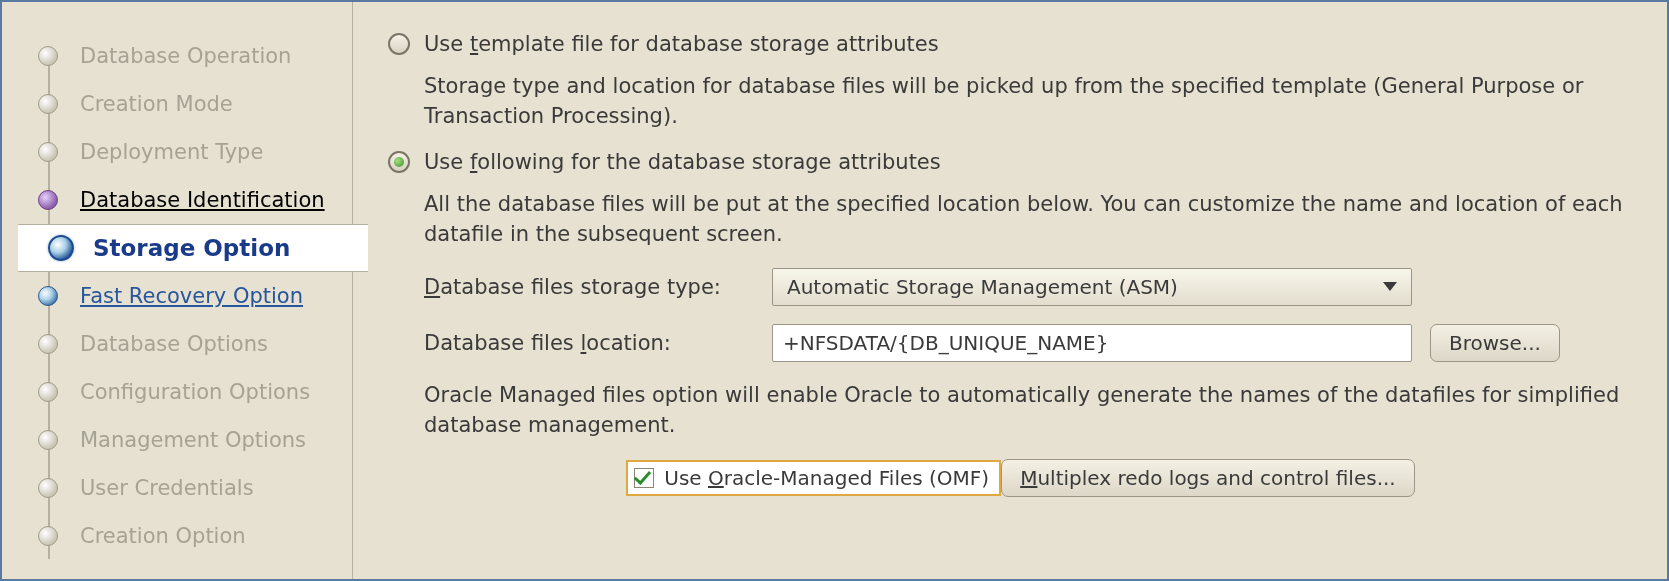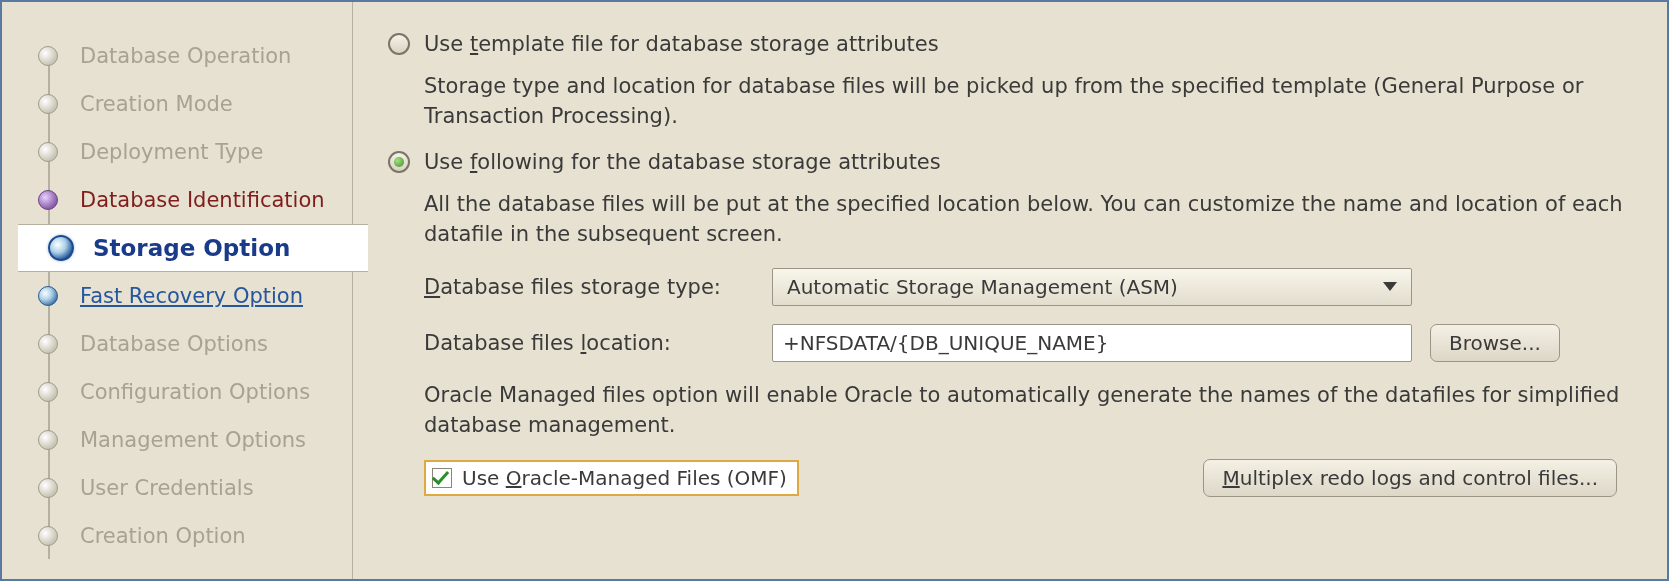--- a/index.html
+++ b/index.html
@@ -54,21 +54,22 @@
   .step .label {
     color: #a6a394;
     font-size: 21px;
     white-space: nowrap;
   }
   .step.visited .bullet {
     background: radial-gradient(circle at 35% 35%, #e8d0ff, #8a5da8 70%);
     border: 1px solid #6a4186;
   }
   .step.visited .label {
-    color: #7f1d1d;
+    color: #000000;
+    text-decoration: underline;
   }
   .step.future .bullet {
     background: radial-gradient(circle at 35% 35%, #ffffff, #a9cfe8, #3a6aa0 80%);
     border: 1px solid #2a5a90;
   }
   .step.future .label {
     color: #26569e;
     text-decoration: underline;
   }
   .step.current {
@@ -209,21 +210,21 @@
     left: 3px; top: -1px;
     width: 6px; height: 13px;
     border-right: 3px solid #2a8f2a;
     border-bottom: 3px solid #2a8f2a;
     transform: rotate(42deg);
   }
   .bottom-row {
     margin-left: 36px;
     display: flex;
     align-items: center;
-    justify-content: space-between;
+    justify-content: center;
     margin-top: 8px;
     padding-right: 20px;
   }
   .u { text-decoration: underline; }
 </style>
 </head>
 <body>
 
 <div class="frame">
   <div class="sidebar">

